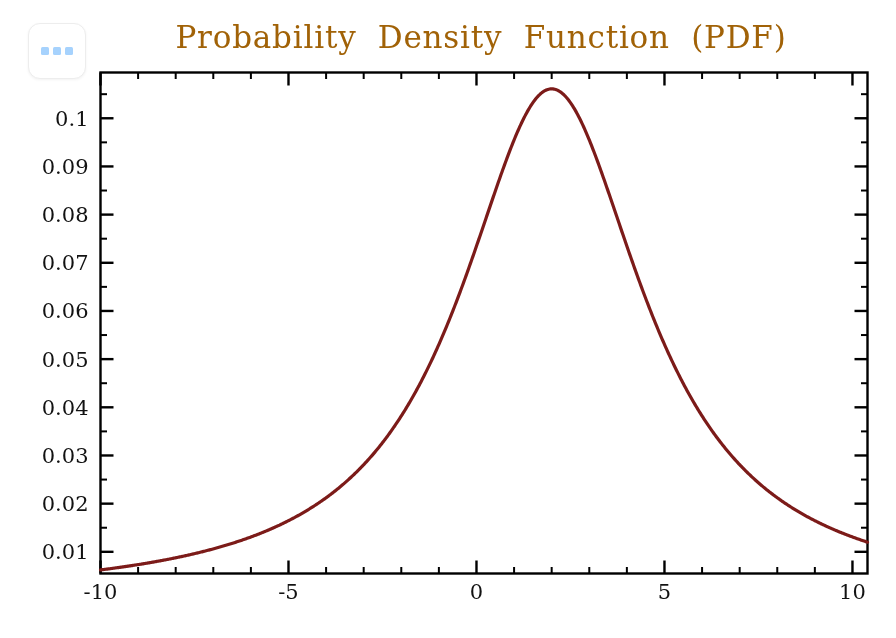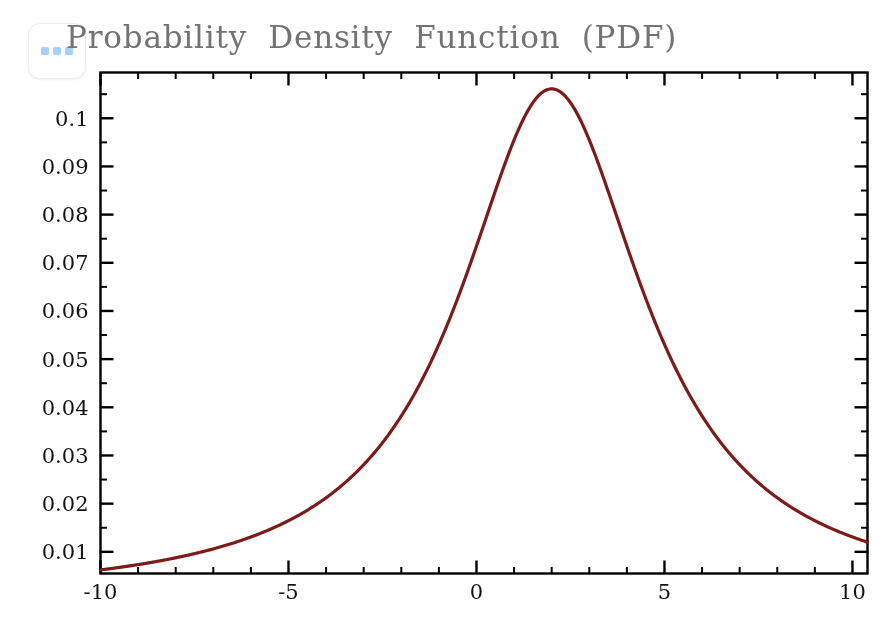--- a/index.html
+++ b/index.html
@@ -42,24 +42,25 @@
     background: #a6d2fd;
     display: block;
   }
 
   
   #chart-title {
     position: absolute;
     left: 0;
     right: 0;
     top: 17px;
+    text-align: center;
     font-size: 31px;
     line-height: 40px;
     letter-spacing: 0.8px;
-    color: #737373;
+    color: #a16207;
     font-family: "DejaVu Serif", "Liberation Serif", serif;
     font-weight: 400;
     white-space: pre;
     padding-left: 66px;
     box-sizing: border-box;
   }
 
   
   #plot-wrap {
     position: absolute;

